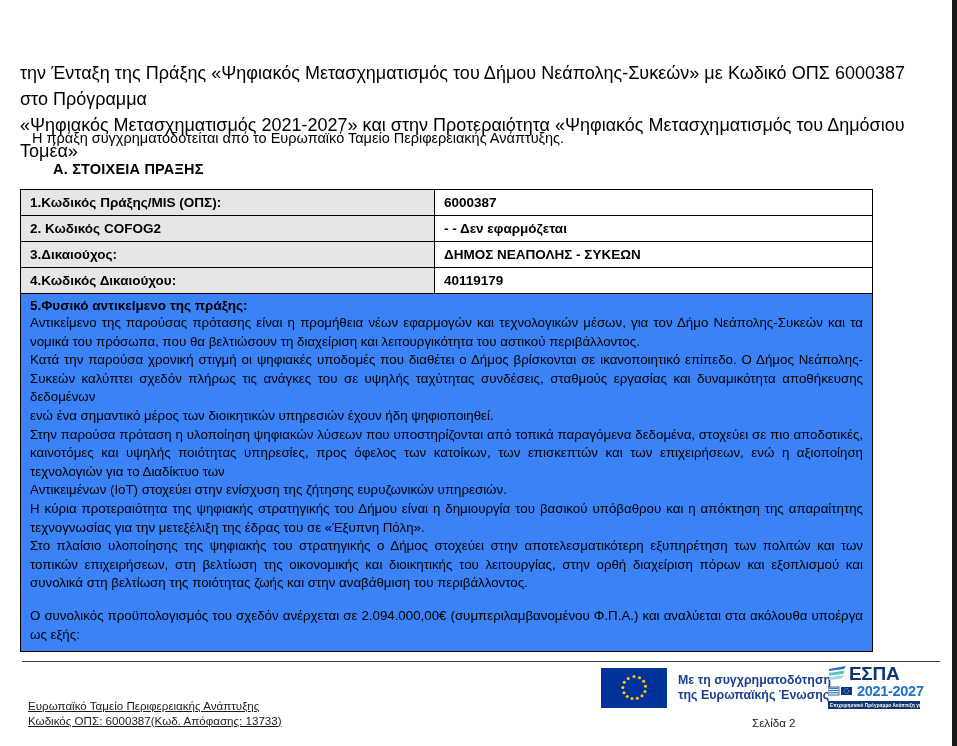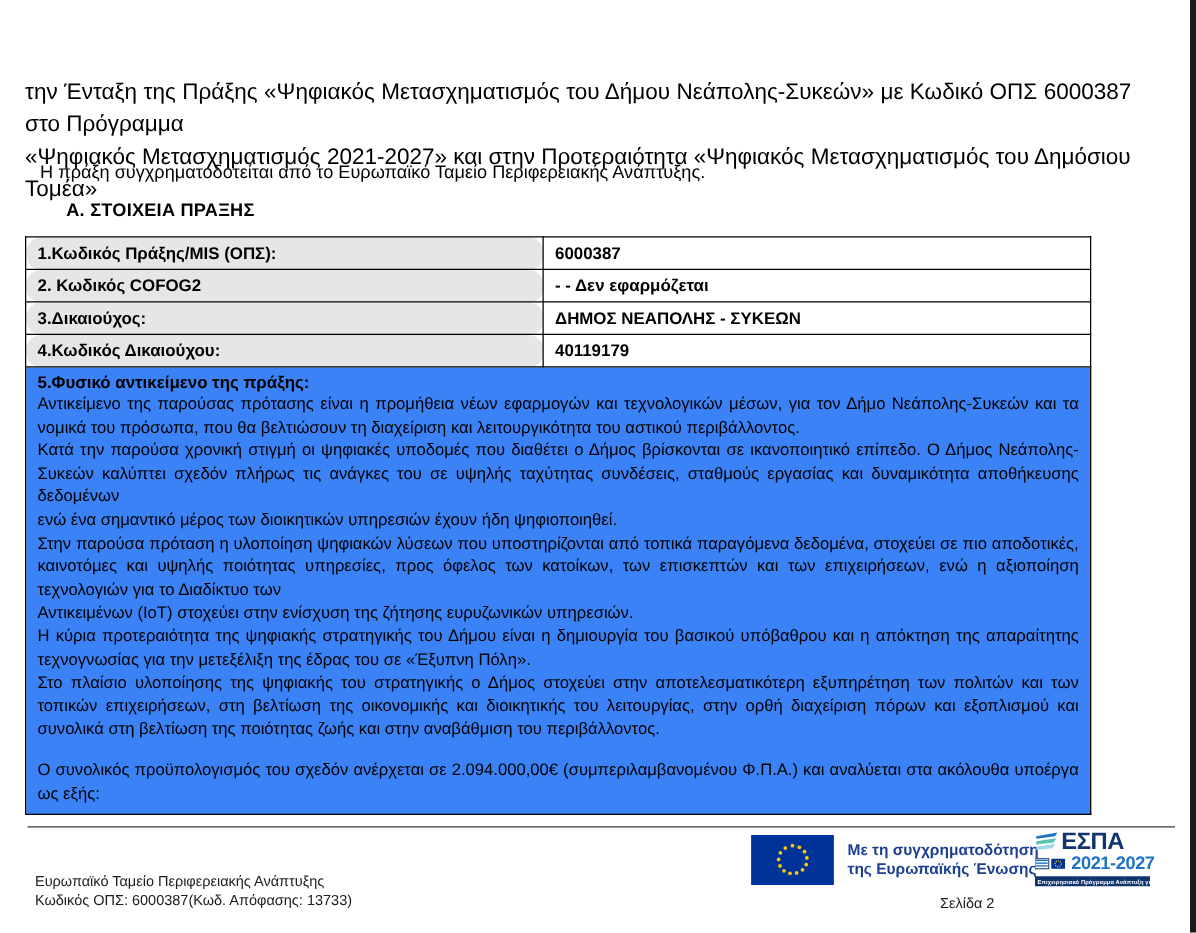--- a/index.html
+++ b/index.html
@@ -101,21 +101,20 @@
     vertical-align: middle;
   }
   .act-table td.lbl {
     width: 404px;
     background: #e6e6e6;
     font-size: 13.5px;
     font-weight: bold;
     height: 25px;
     padding: 0 0 0 9px;
     white-space: nowrap;
-    border-radius: 12px;
   }
   .act-table td.val {
     background: #ffffff;
     font-size: 13.5px;
     font-weight: bold;
     height: 25px;
     padding: 0 0 0 9px;
     white-space: nowrap;
   }
   .act-table td.body-cell {
@@ -155,20 +154,21 @@
     background: #3a3a3a;
   }
 
   .footer-left {
     position: absolute;
     left: 28px;
     top: 699px;
     font-size: 11.6px;
     line-height: 14.5px;
     color: #1c1c1c;
+    text-decoration: underline;
   }
   .footer-page {
     position: absolute;
     left: 752px;
     top: 716px;
     font-size: 11.6px;
     color: #1c1c1c;
   }
 
   

